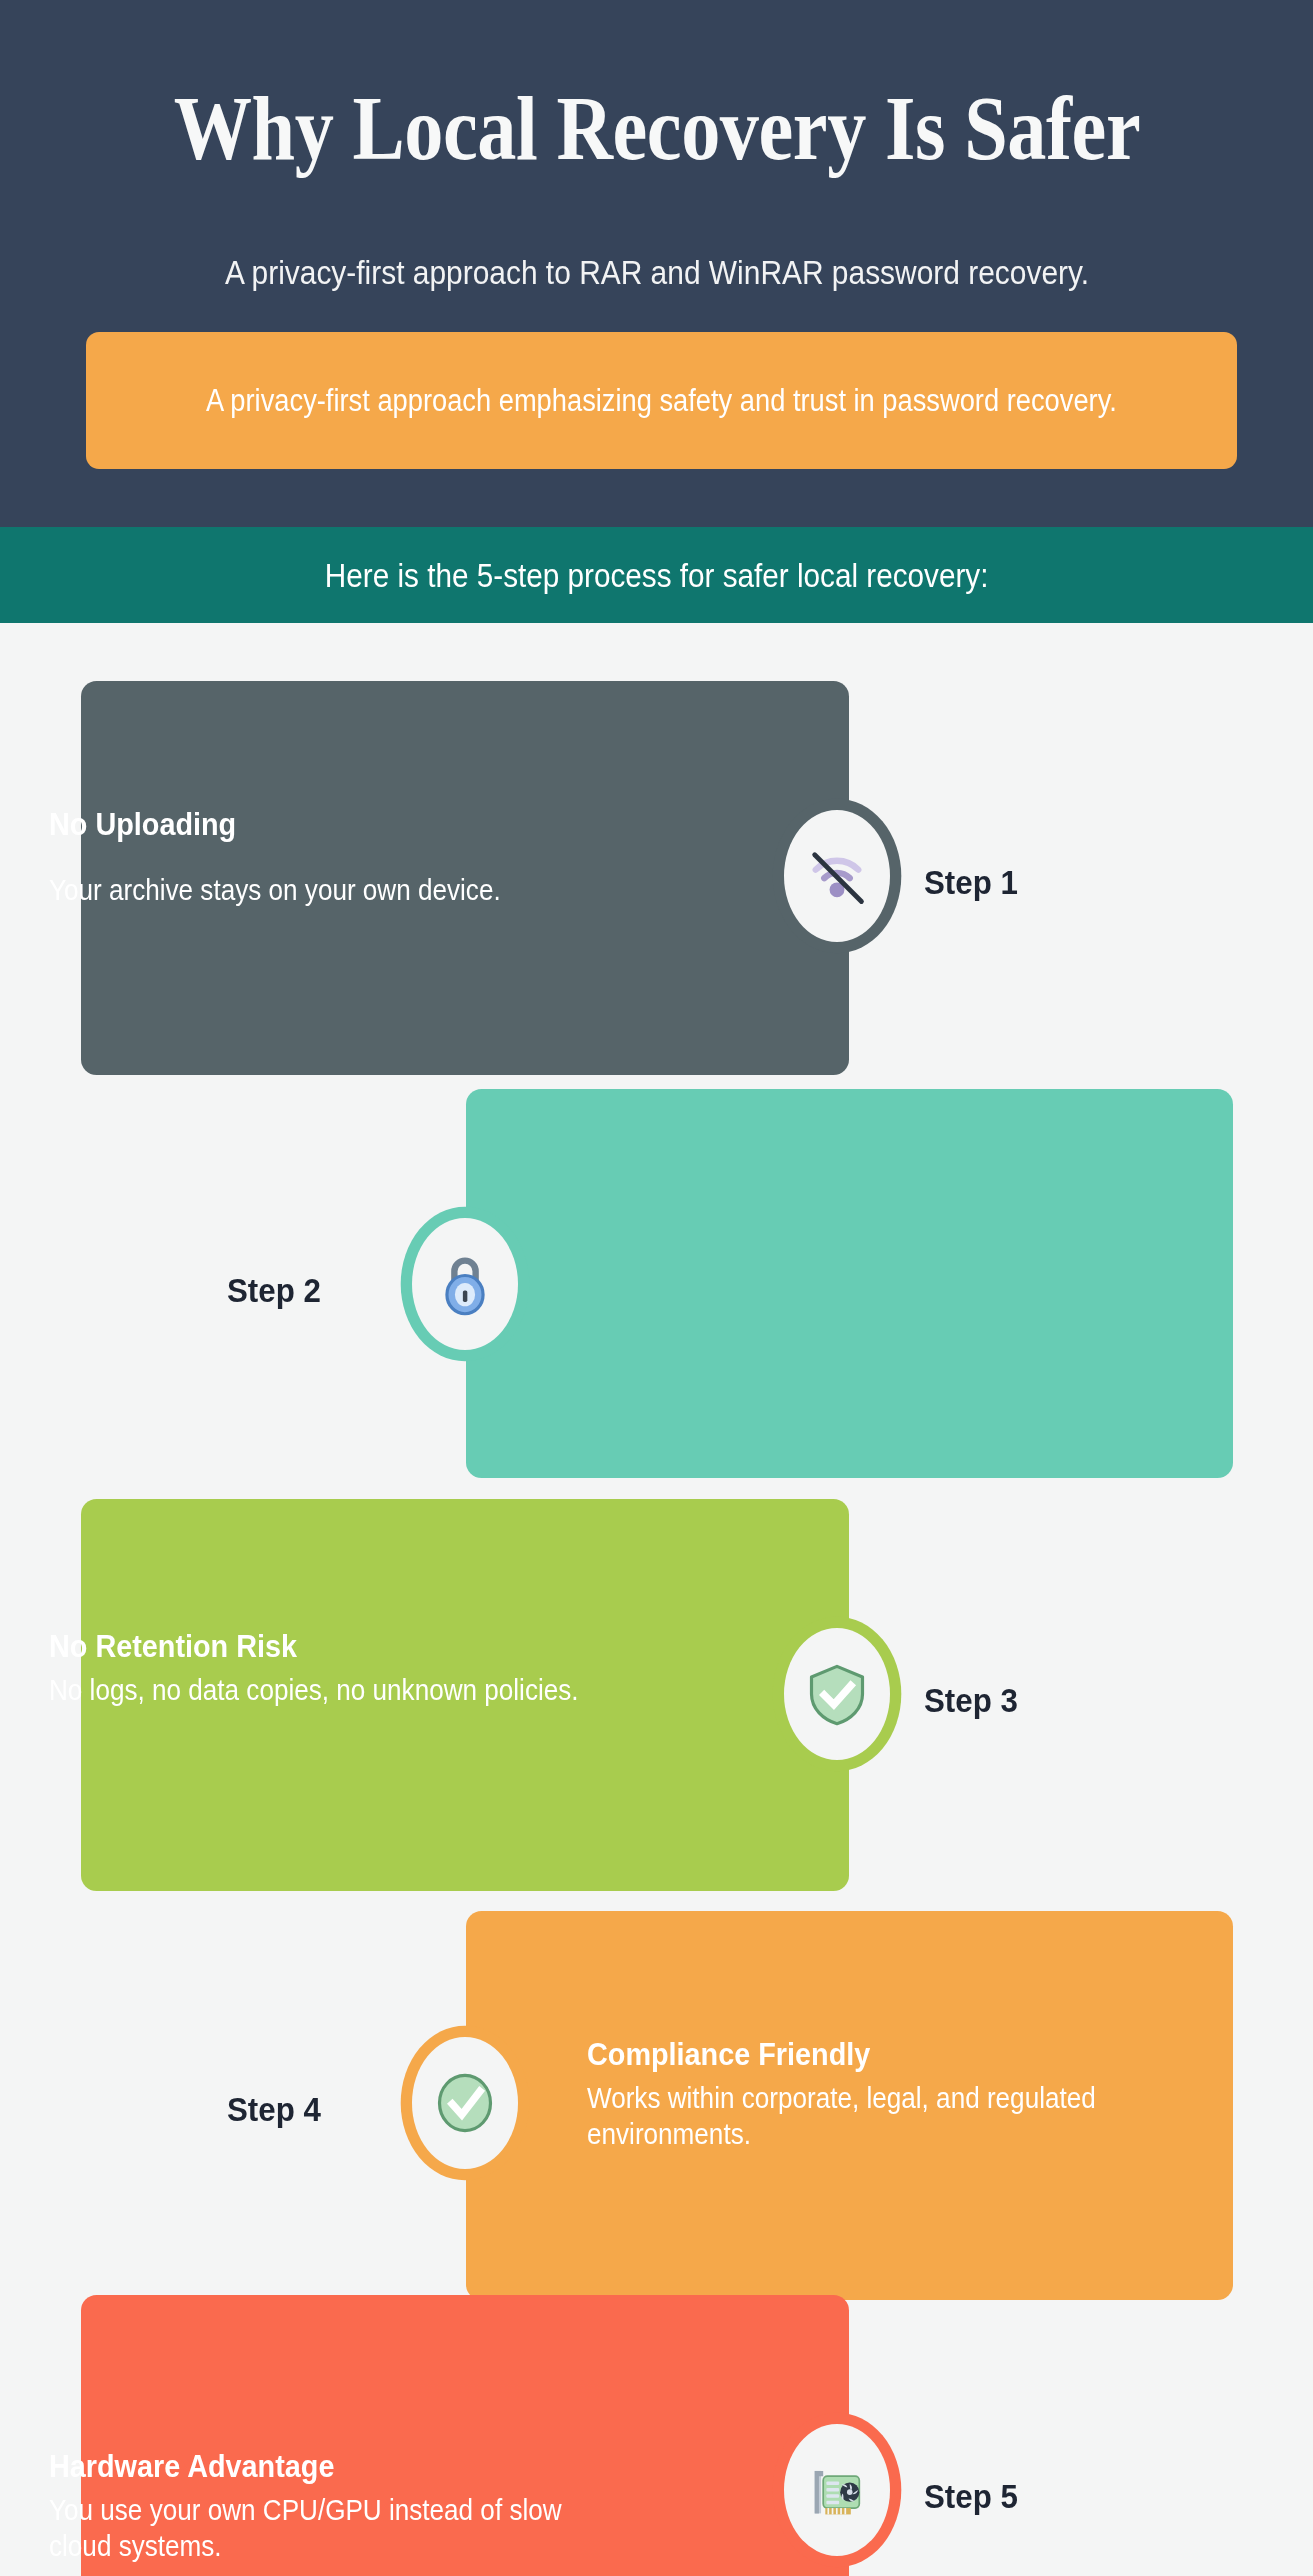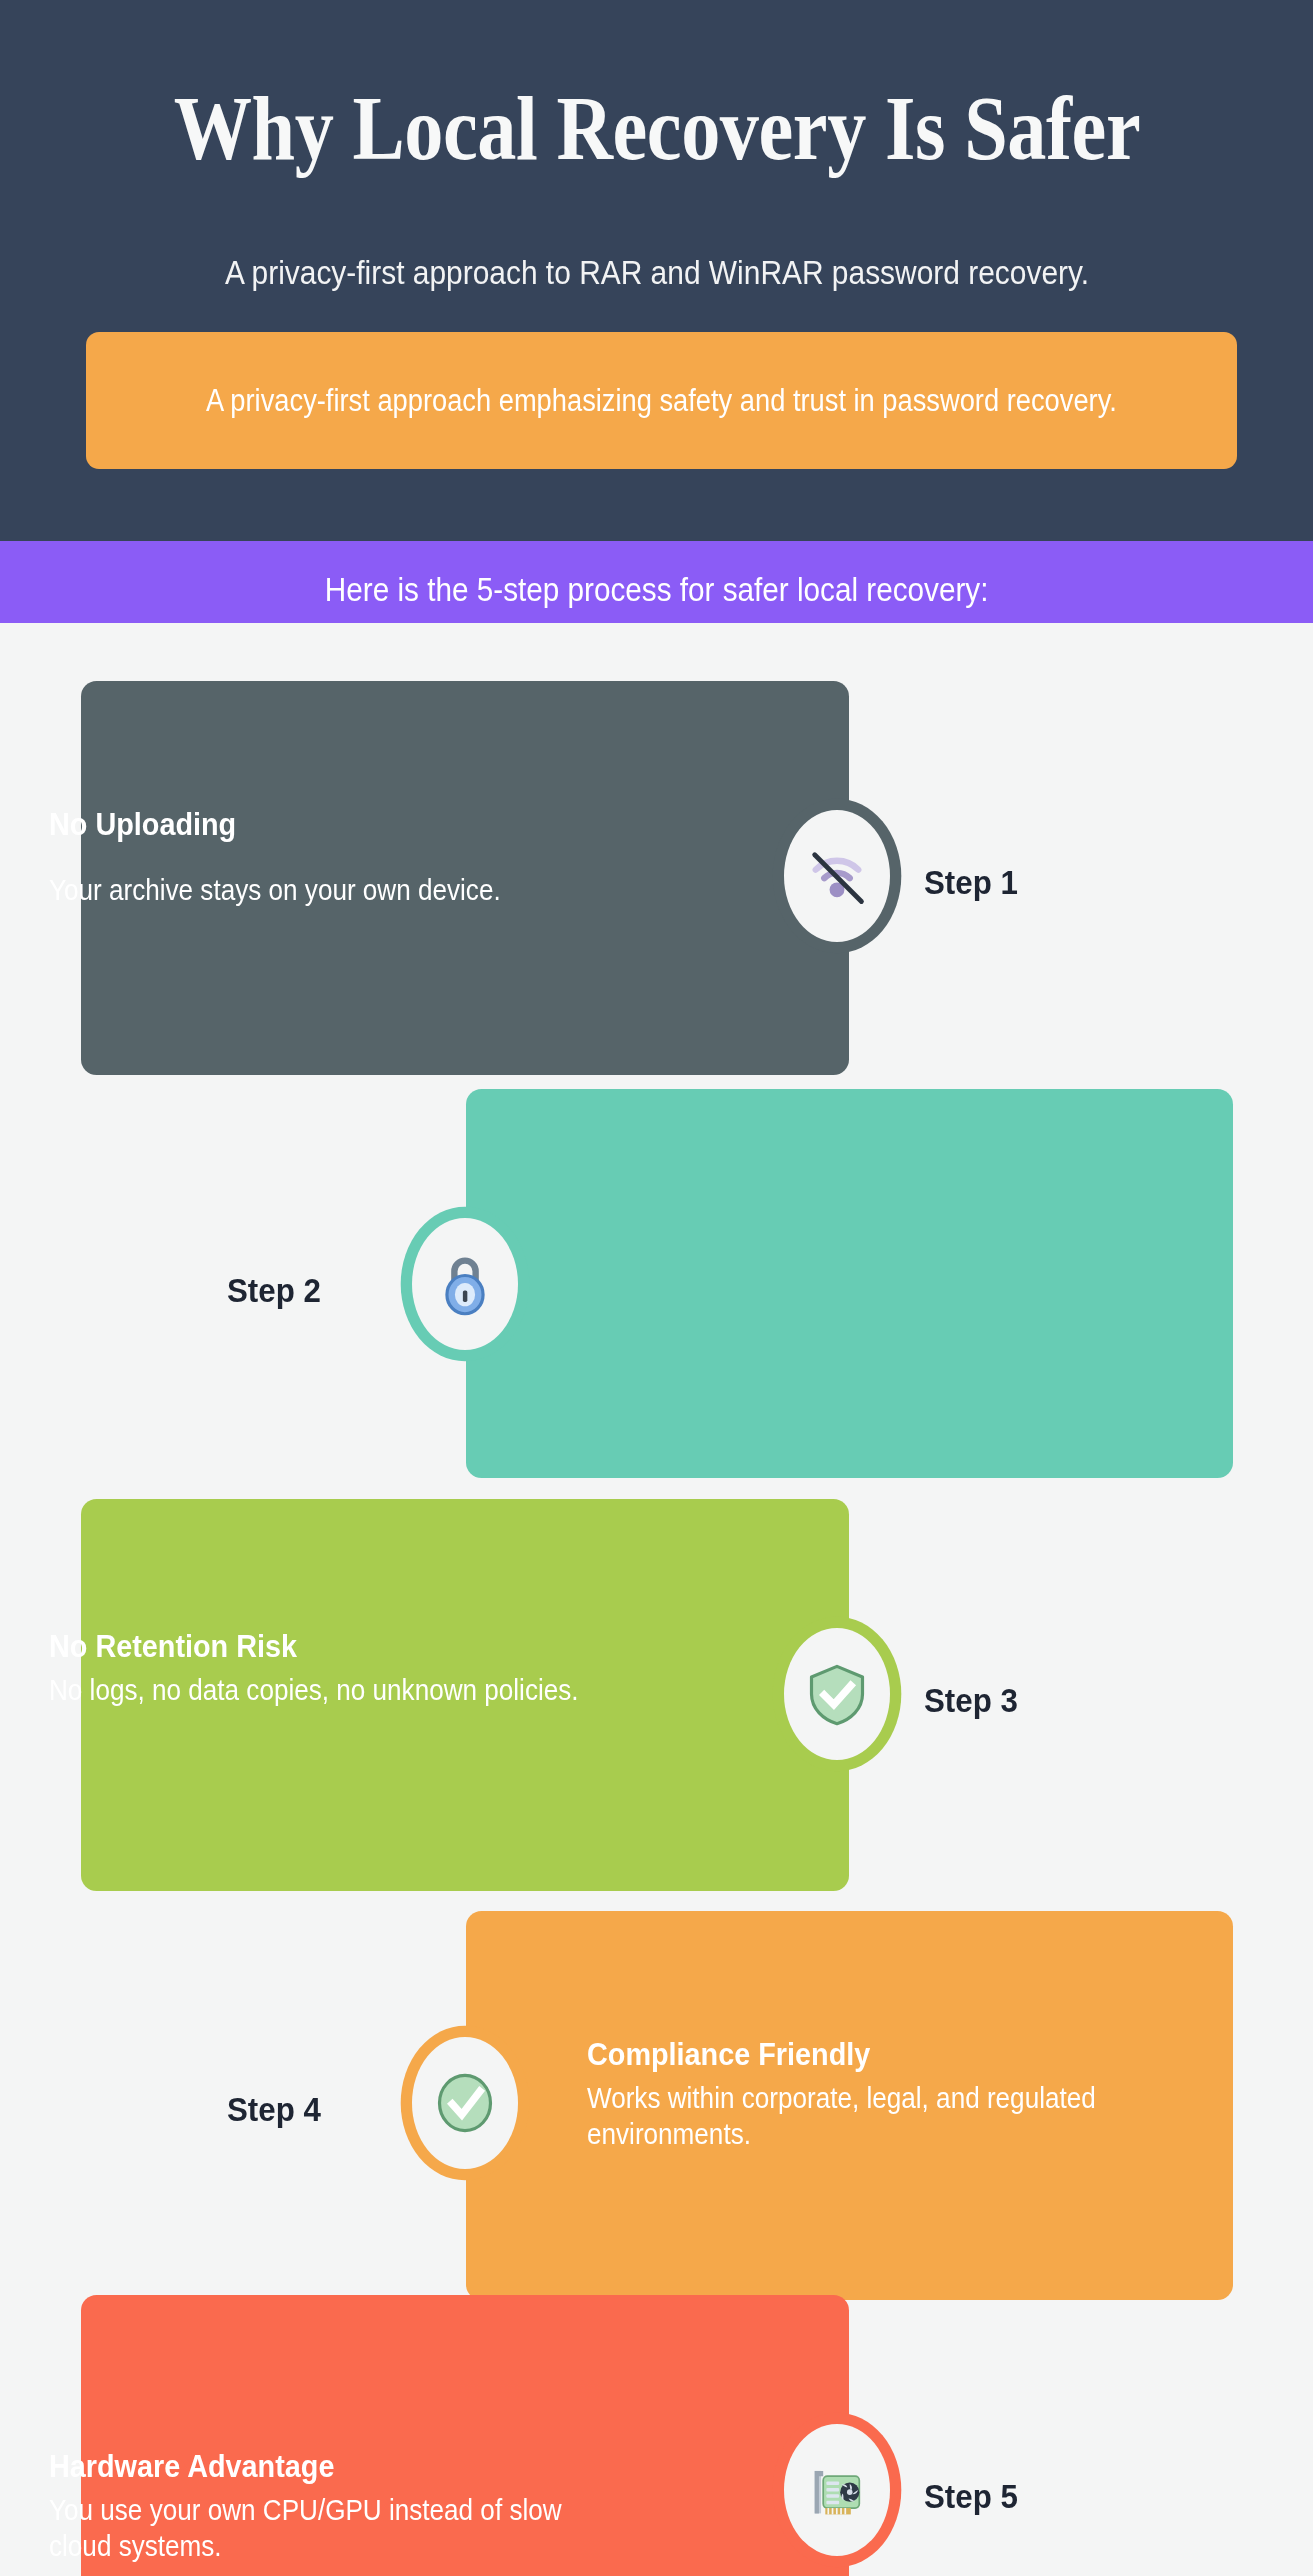--- a/index.html
+++ b/index.html
@@ -38,22 +38,22 @@
     background:#F5A84A; border-radius:13px;
     display:flex; align-items:center; justify-content:center;margin-left:6px;
   }
   #header-banner-text {
     font-size:31px; line-height:39px; color:#FFFFFF;
     text-align:center; transform:scaleX(0.88);
   }
 
   
   #steps-bar {
-    position:absolute; left:0; top:541px; width:1314px; height:97px;
-    background:#8b5cf6;
+    position:absolute; left:0; top:527px; width:1314px; height:97px;
+    background:#0f766e;
     display:flex; align-items:center; justify-content:center;
   }
   #steps-bar-text {
     font-size:33px; line-height:41px; color:#FFFFFF;
     transform:scaleX(0.9);
   }
 
   
   #body-area {
     position:absolute; left:0; top:623px; width:1314px; height:2146px;

